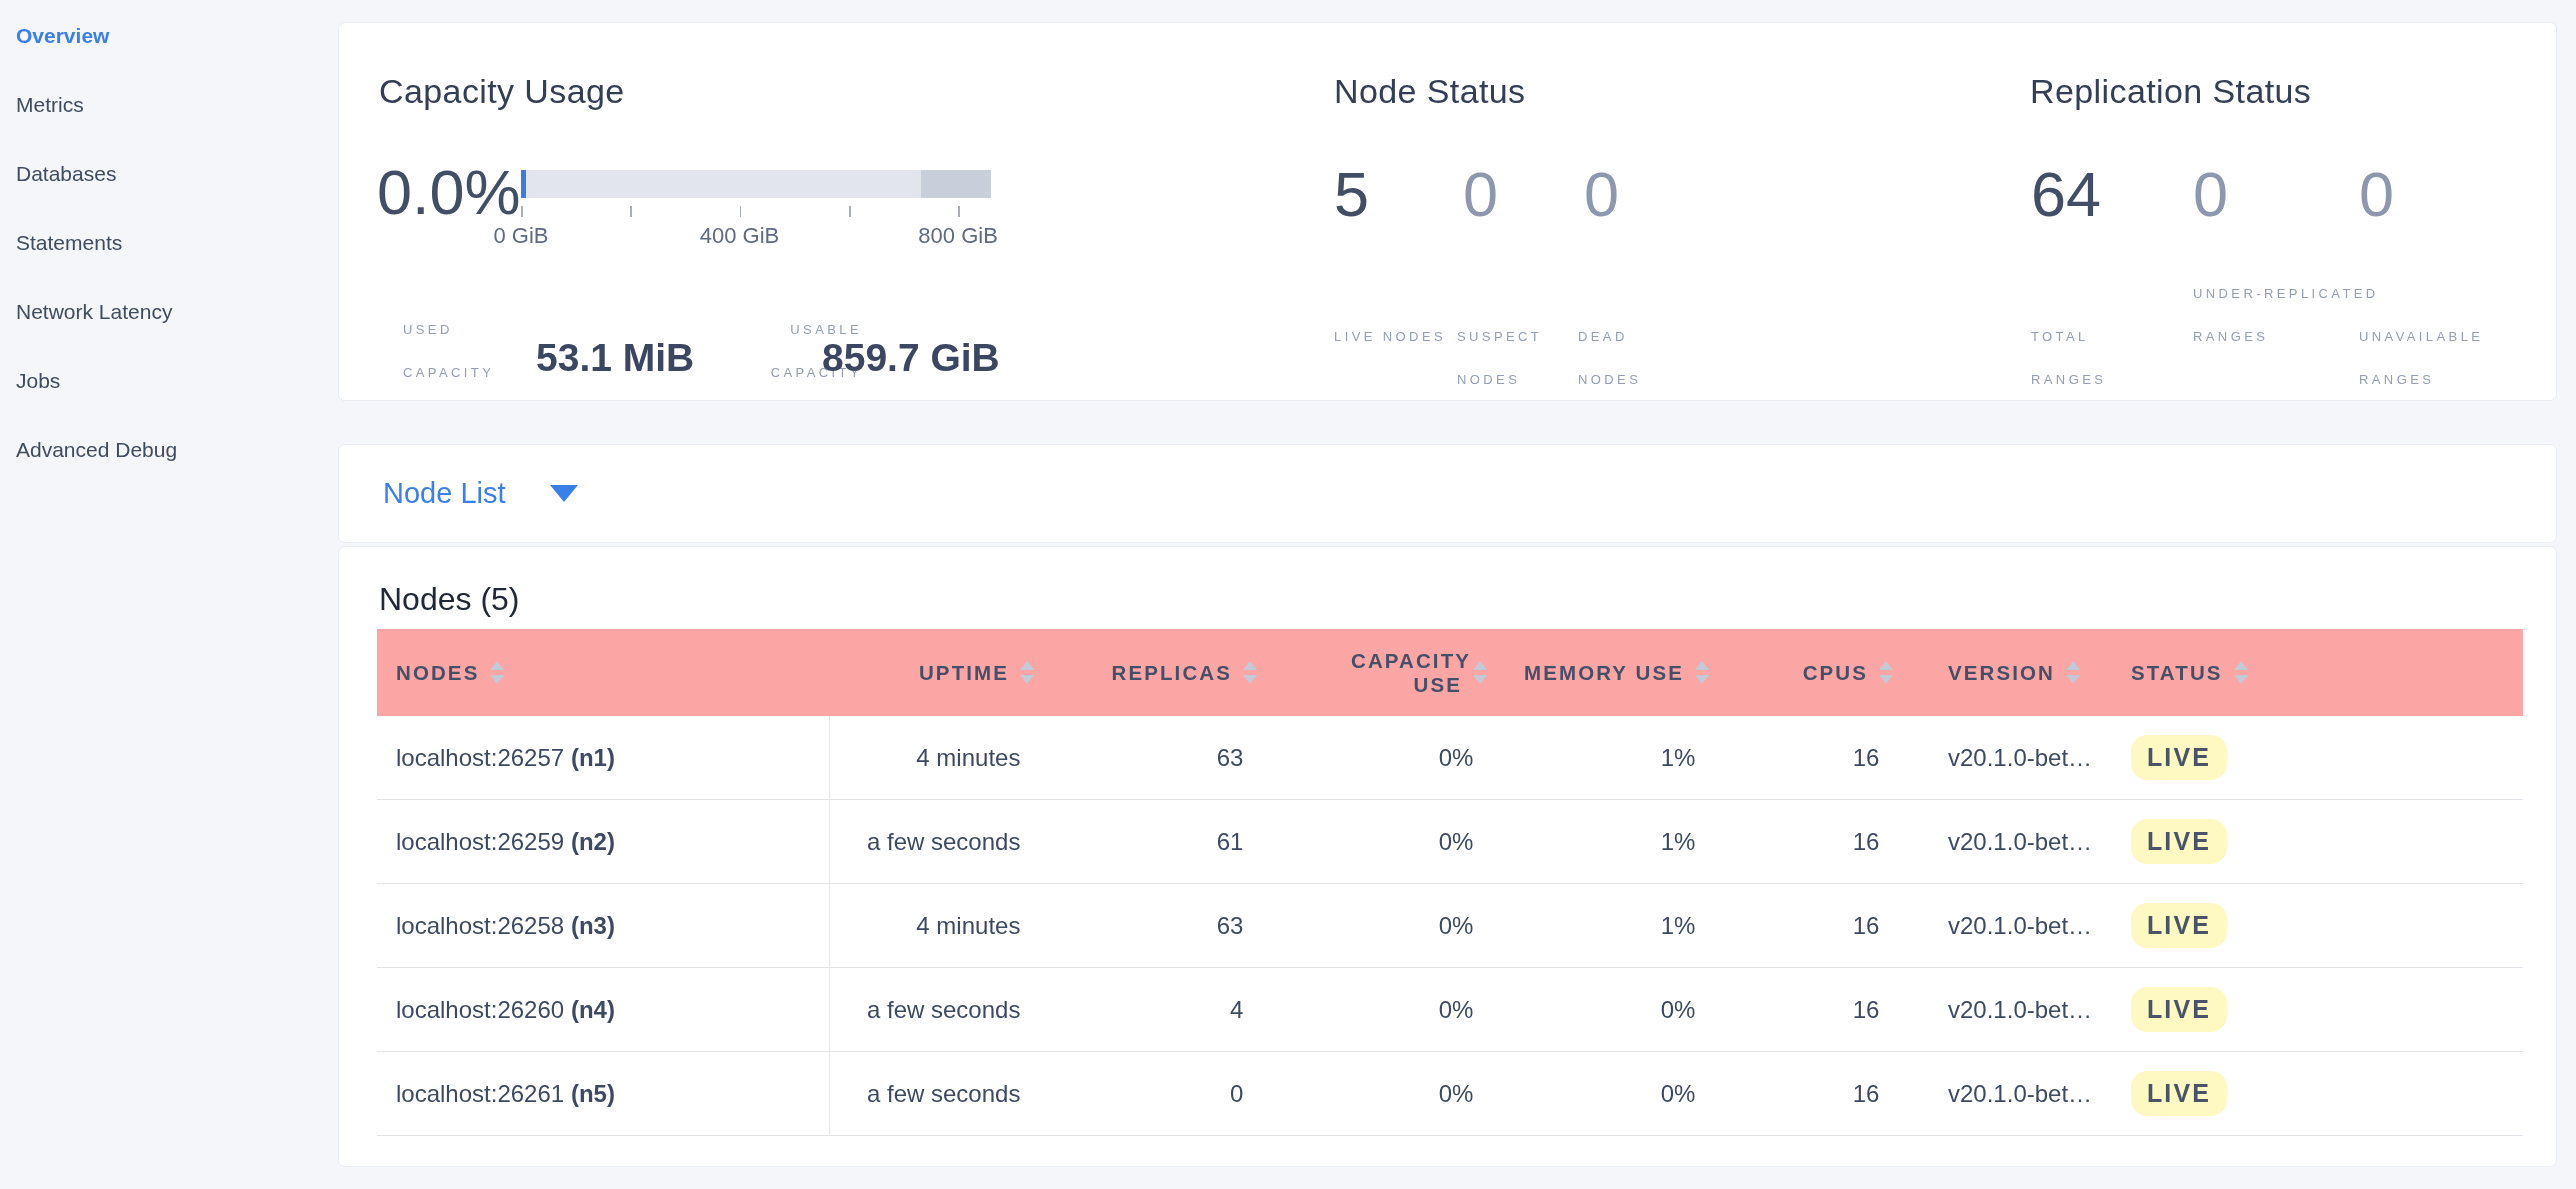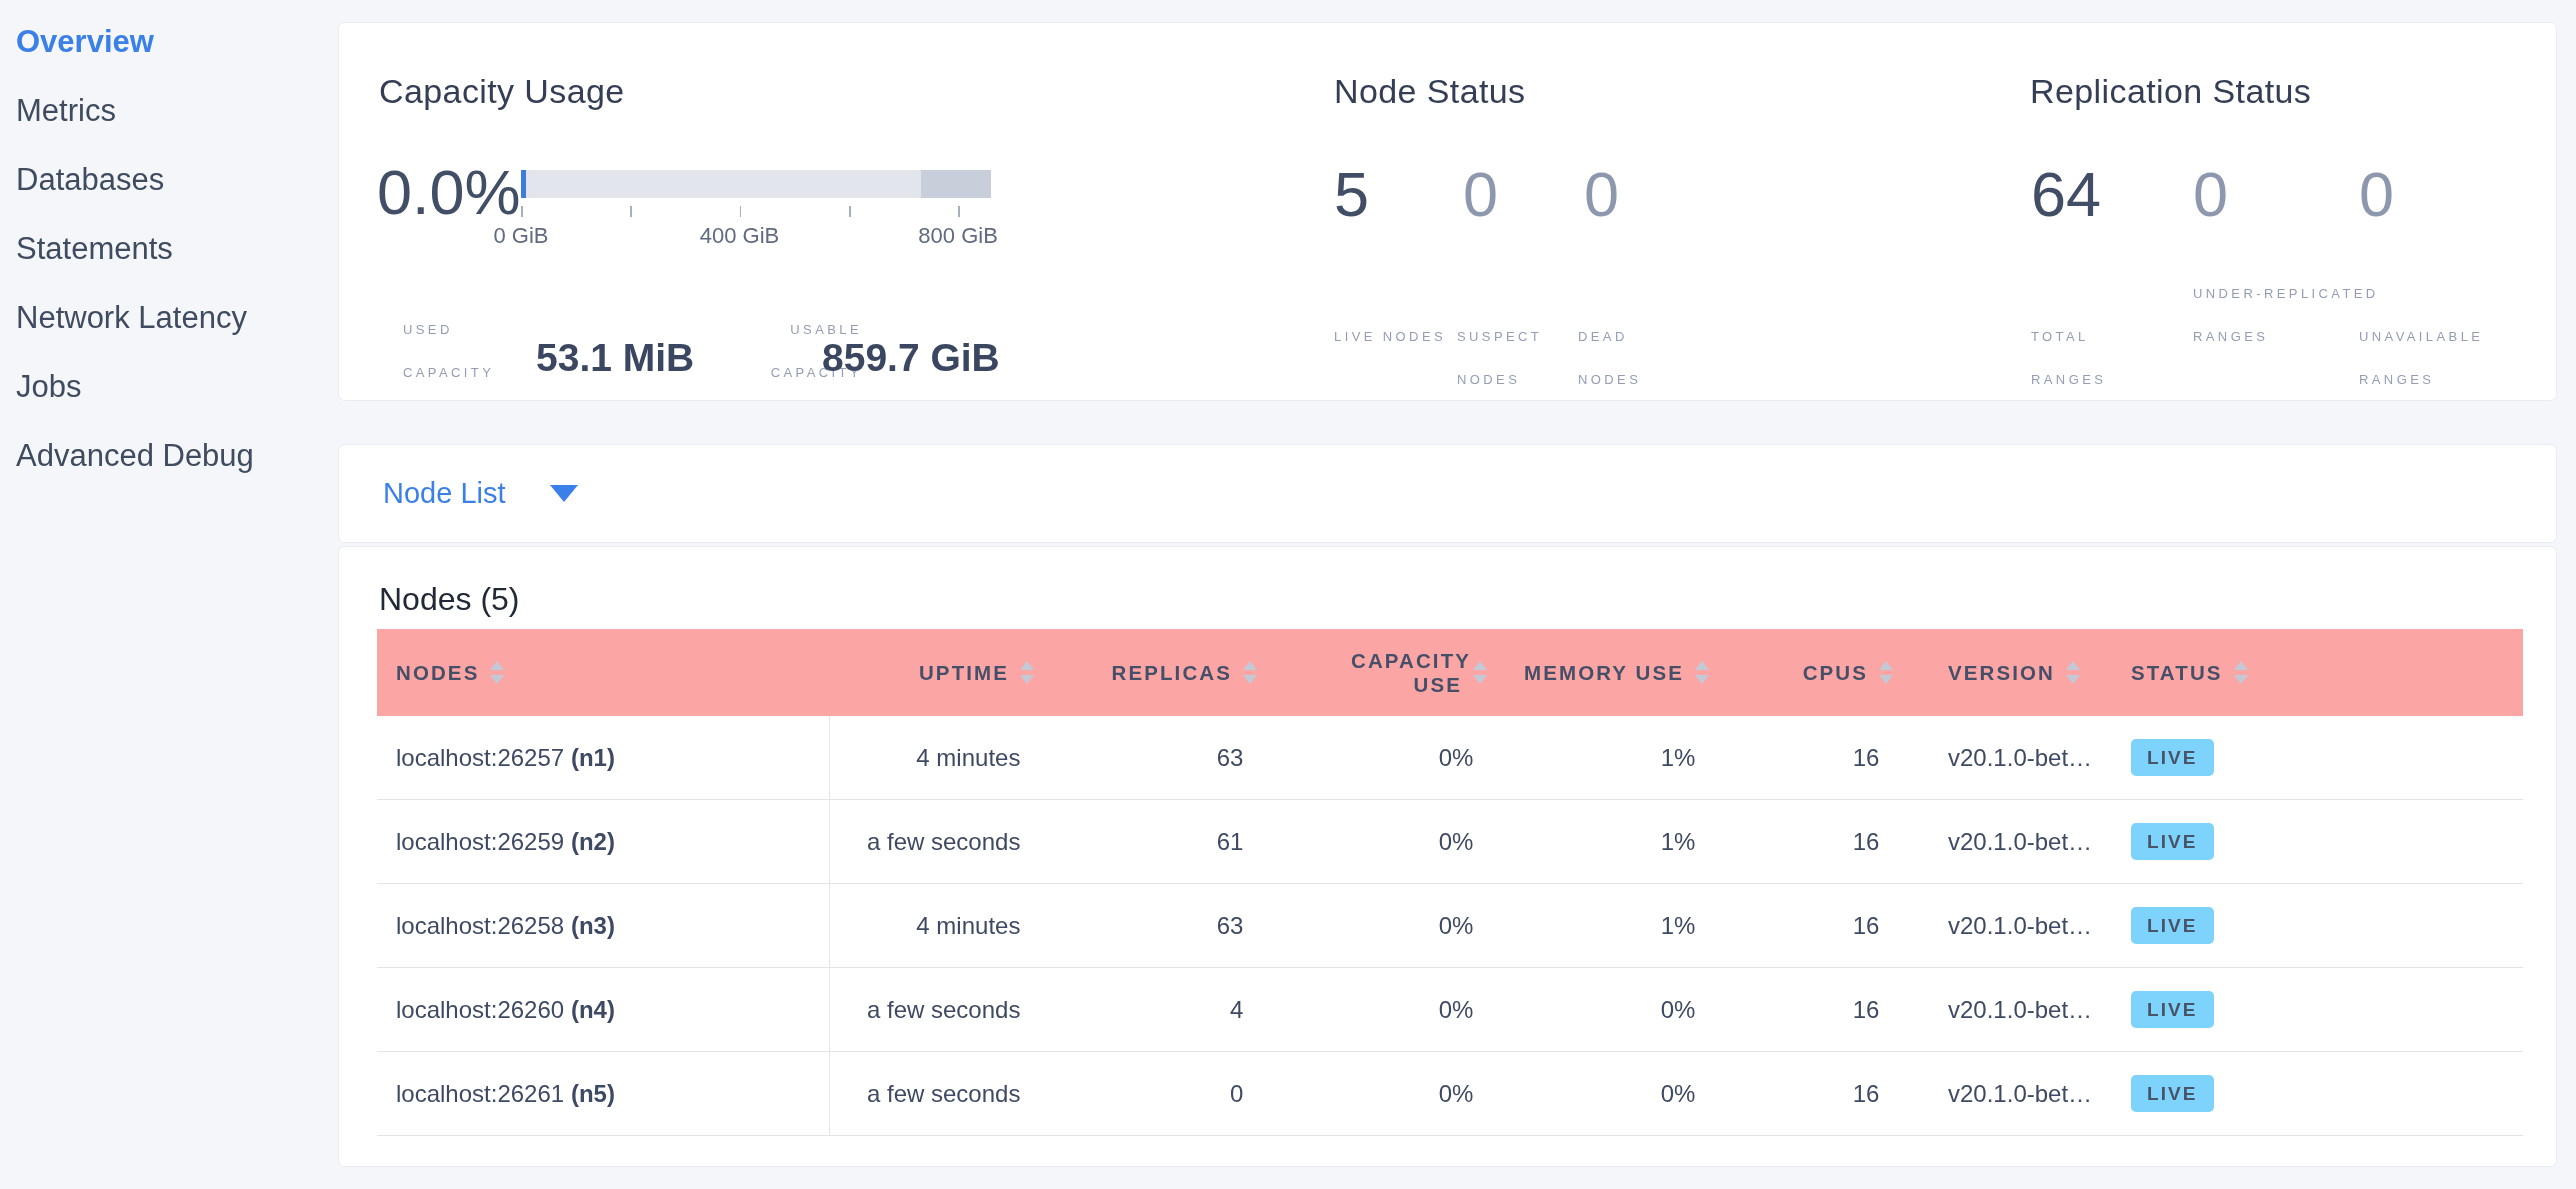--- a/index.html
+++ b/index.html
@@ -9,21 +9,21 @@
     background:#F4F6FA;
     color:#3E4A63;
     overflow:hidden;
     position:relative;
   }
   .page { position:absolute; inset:0; }
 
   
   .sidebar { position:absolute; left:0; top:0; width:338px; height:100%;
              padding:24px 0 0 16px; }
-  .nav-item { height:69px; font-size:31px; color:#3F4B5F; cursor:pointer; }
+  .nav-item { height:69px; font-size:21px; color:#3F4B5F; cursor:pointer; }
   .nav-item.active { color:#3B7FE8; font-weight:700; }
 
   
   .card { position:absolute; left:338px; width:2219px; background:#FFFFFF;
           border:1.7px solid #E9ECF2; border-radius:6.8px; }
   .card-summary { top:22px;  height:379px; }
   .card-nodelist{ top:444px; height:99px; display:flex; align-items:center; }
   .card-table   { top:546px; height:621px; }
 
   
@@ -103,23 +103,23 @@
   .sort .dn { border-top:9.4px solid #C3C9D6; }
 
   .tr { height:84px; border-bottom:1.7px solid #E2E5EA; background:#FFFFFF;
         cursor:pointer; }
   .td { display:flex; align-items:center; font-size:24px; color:#3E4A63; }
   .td.nodes { padding-left:19px; border-right:1.7px solid #E2E5EA; }
   .td.nodes b { font-weight:700; margin-left:6.8px; }
   .td.right { justify-content:flex-end; padding-right:13.6px; }
   .td.version { padding-left:55px; }
   .td.status { padding-left:23px; }
-  .badge { display:inline-block; background:#7dd3fc; color:#4A5468;
-           font-size:19px; font-weight:700; letter-spacing:2.1px;
-           padding:7.7px 16px; border-radius:5px; }
+  .badge { display:inline-block; background:#fef9c3; color:#4A5468;
+           font-size:25px; font-weight:700; letter-spacing:2.1px;
+           padding:7.7px 16px; border-radius:16px; }
 </style>
 </head>
 <body>
 
 <div class="page">
 
   <aside class="sidebar">
     <div class="nav-item active">Overview</div>
     <div class="nav-item">Metrics</div>
     <div class="nav-item">Databases</div>

